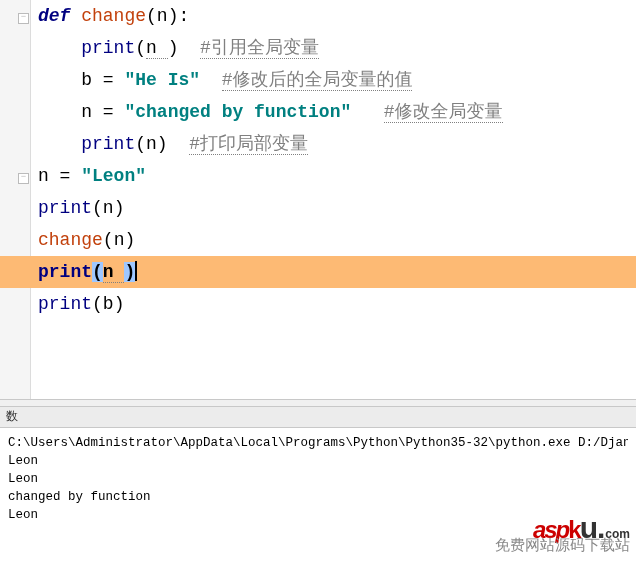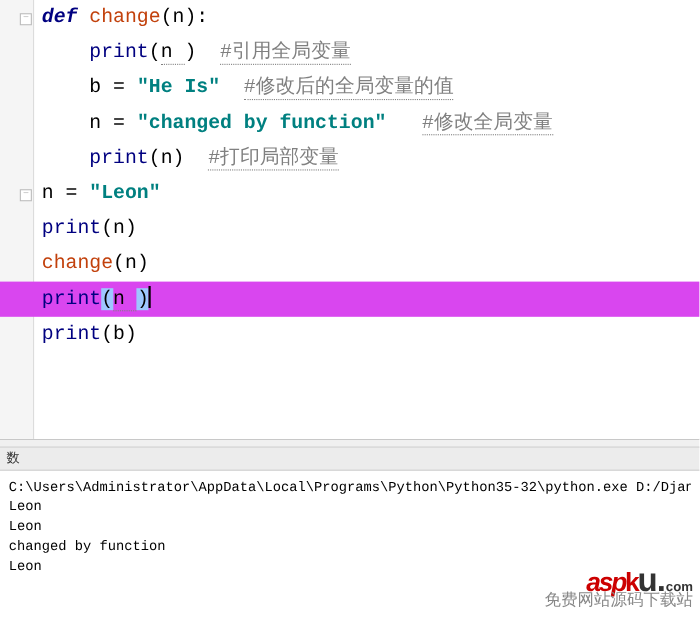--- a/index.html
+++ b/index.html
@@ -43,21 +43,22 @@
   }
   .code-line {
     position: relative;
     padding-left: 38px;
     white-space: pre;
     font-size: 18px;
     line-height: 32px;
     height: 32px;
   }
   .code-line.highlight {
-    background: #d946ef;
+    background: #fdba74;
+    font-weight: bold;
   }
   .kw-def { color: #000080; font-weight: bold; font-style: italic; }
   .kw-global { color: #000080; font-weight: bold; }
   .fn-name { color: #c2410c; }
   .builtin { color: #000080; }
   .paren { color: #000; }
   .var { color: #000; }
   .str { color: #008080; font-weight: bold; }
   .comment { color: #808080; }
   .dotted { border-bottom: 1px dotted #808080; }

